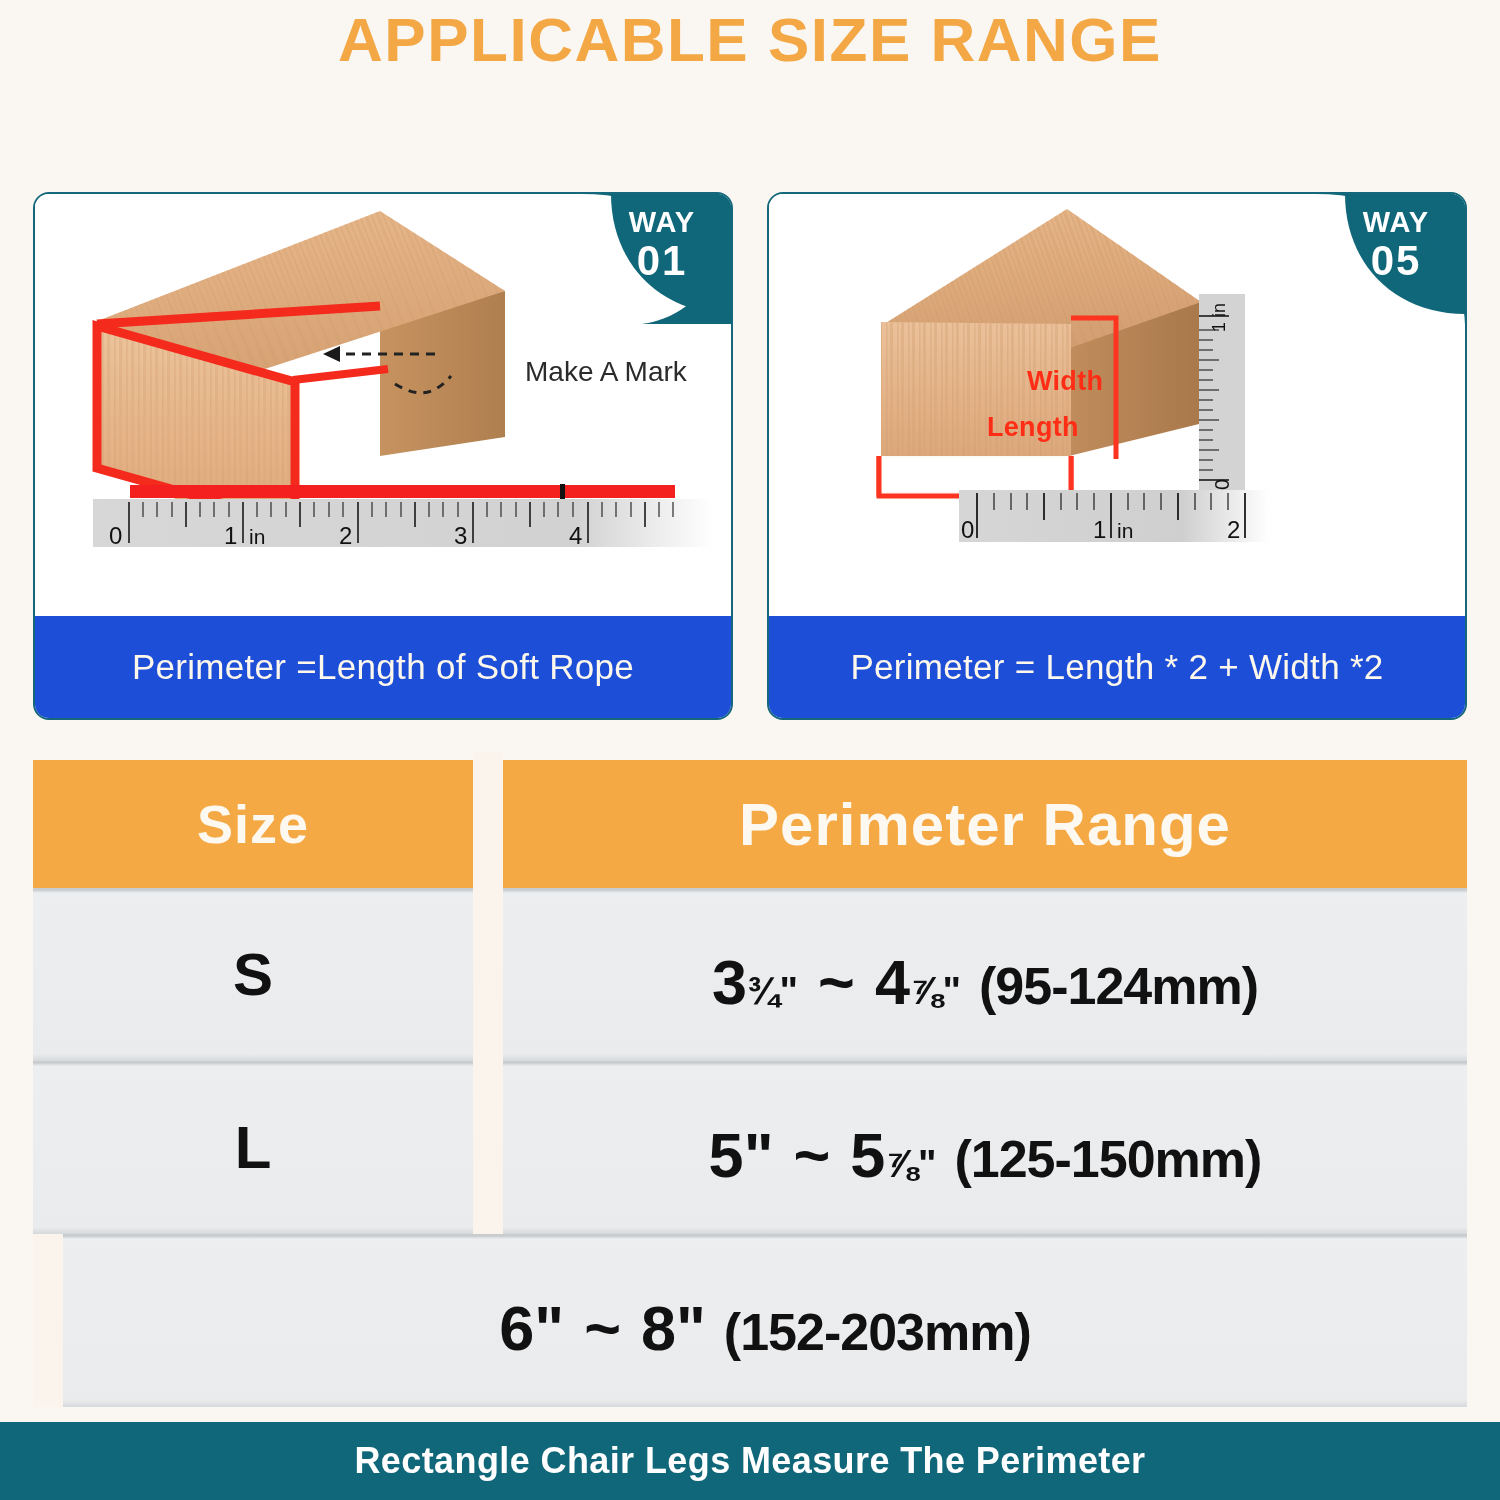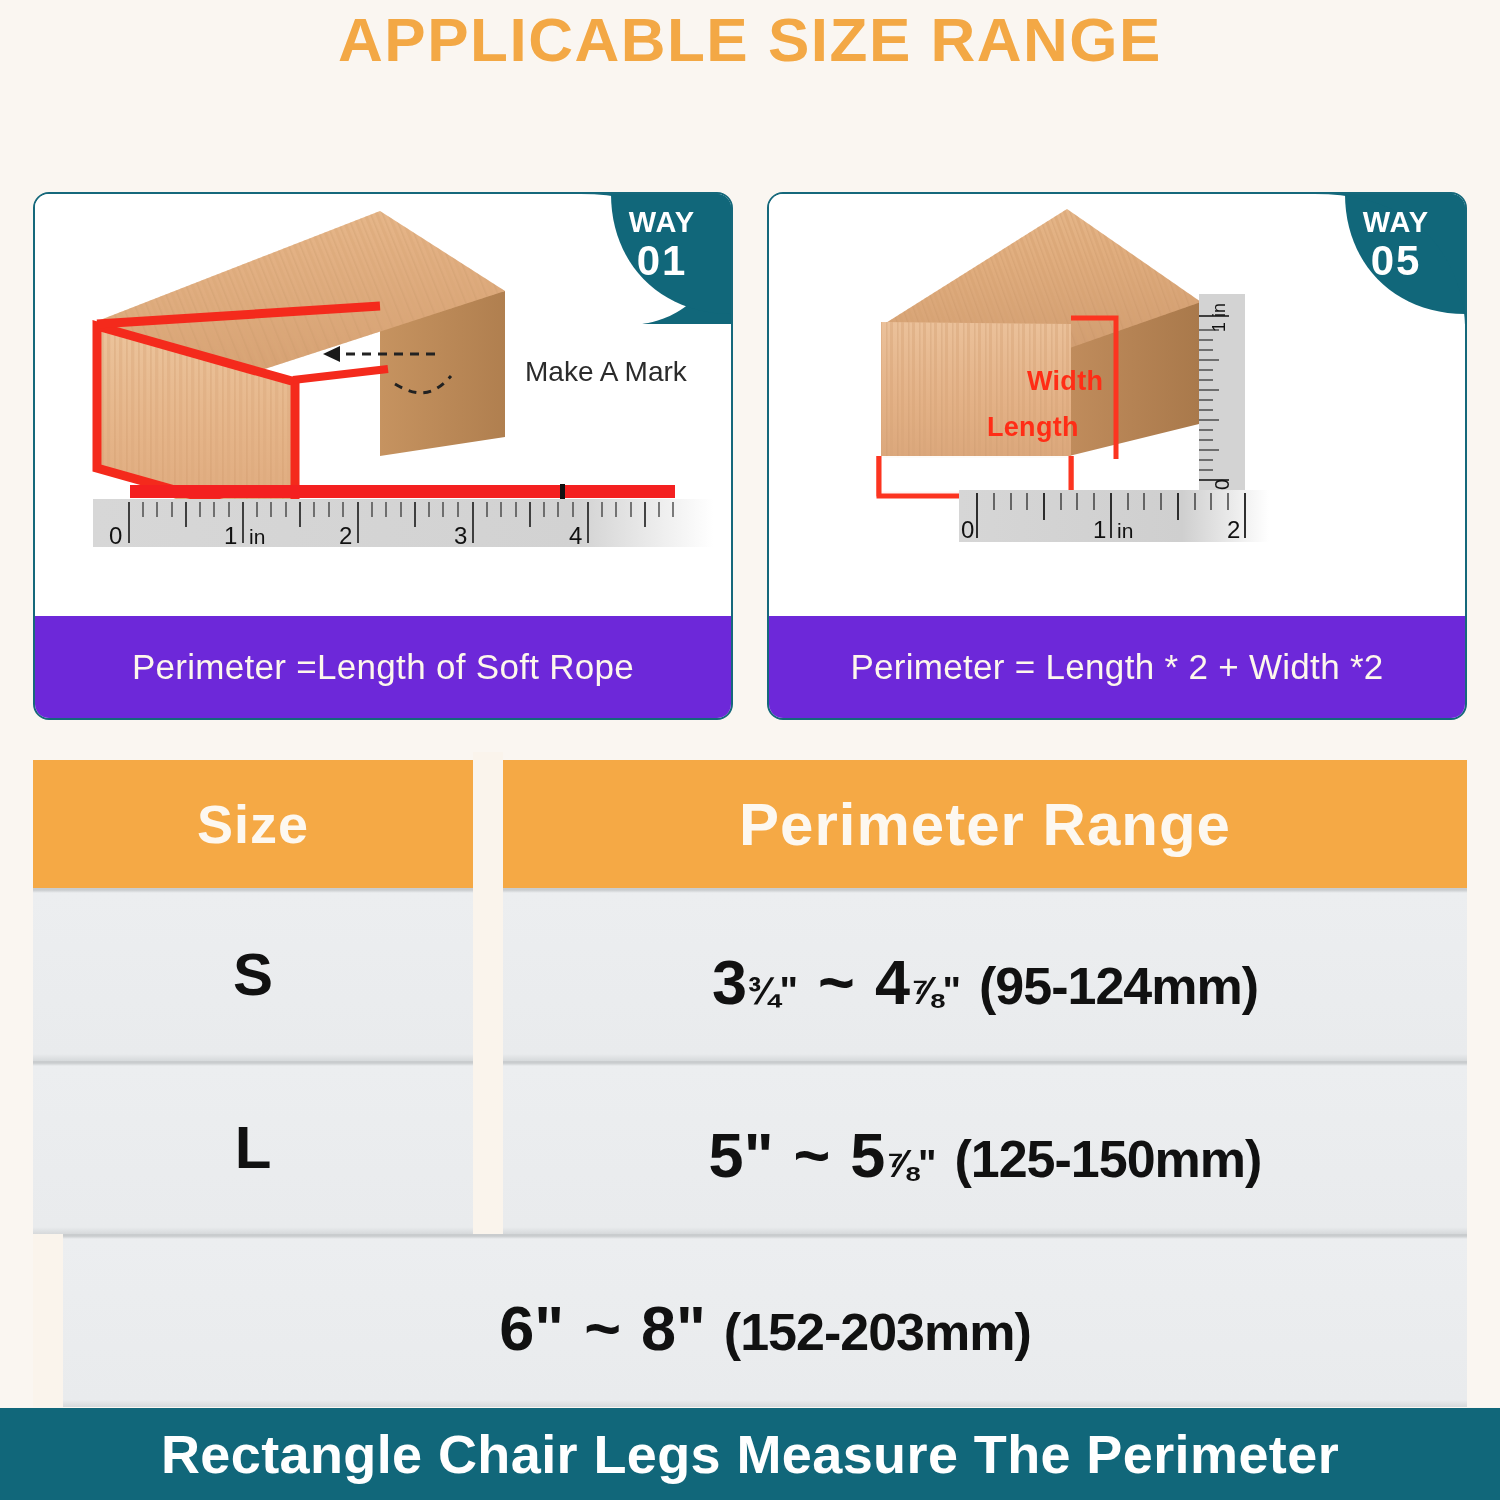--- a/index.html
+++ b/index.html
@@ -68,21 +68,21 @@
     height: 424px;
     overflow: hidden;
     background: #fff;
   }
   .panel-caption {
     position: absolute;
     left: 0;
     bottom: 0;
     width: 100%;
     height: 102px;
-    background: #6d28d9;
+    background: #1d4ed8;
     color: #fdf7ec;
     display: flex;
     align-items: center;
     justify-content: center;
     font-size: 35px;
     font-weight: 500;
     letter-spacing: 0.3px;
     box-sizing: border-box;
     padding: 0 14px;
     text-align: center;
@@ -265,27 +265,27 @@
     font-size: 0.62em;
     vertical-align: 0.08em;
   }
 
   
   .footer {
     position: absolute;
     left: 0;
     bottom: 0;
     width: 1500px;
-    height: 92px;
+    height: 78px;
     background: #11677a;
     color: #ffffff;
     display: flex;
     align-items: center;
     justify-content: center;
-    font-size: 54px;
+    font-size: 36px;
     font-weight: bold;
     letter-spacing: 0.4px;
   }
 </style>
 </head>
 <body>
 
 <div class="header">
   <h1 class="main-title">APPLICABLE SIZE RANGE</h1>
 </div>

